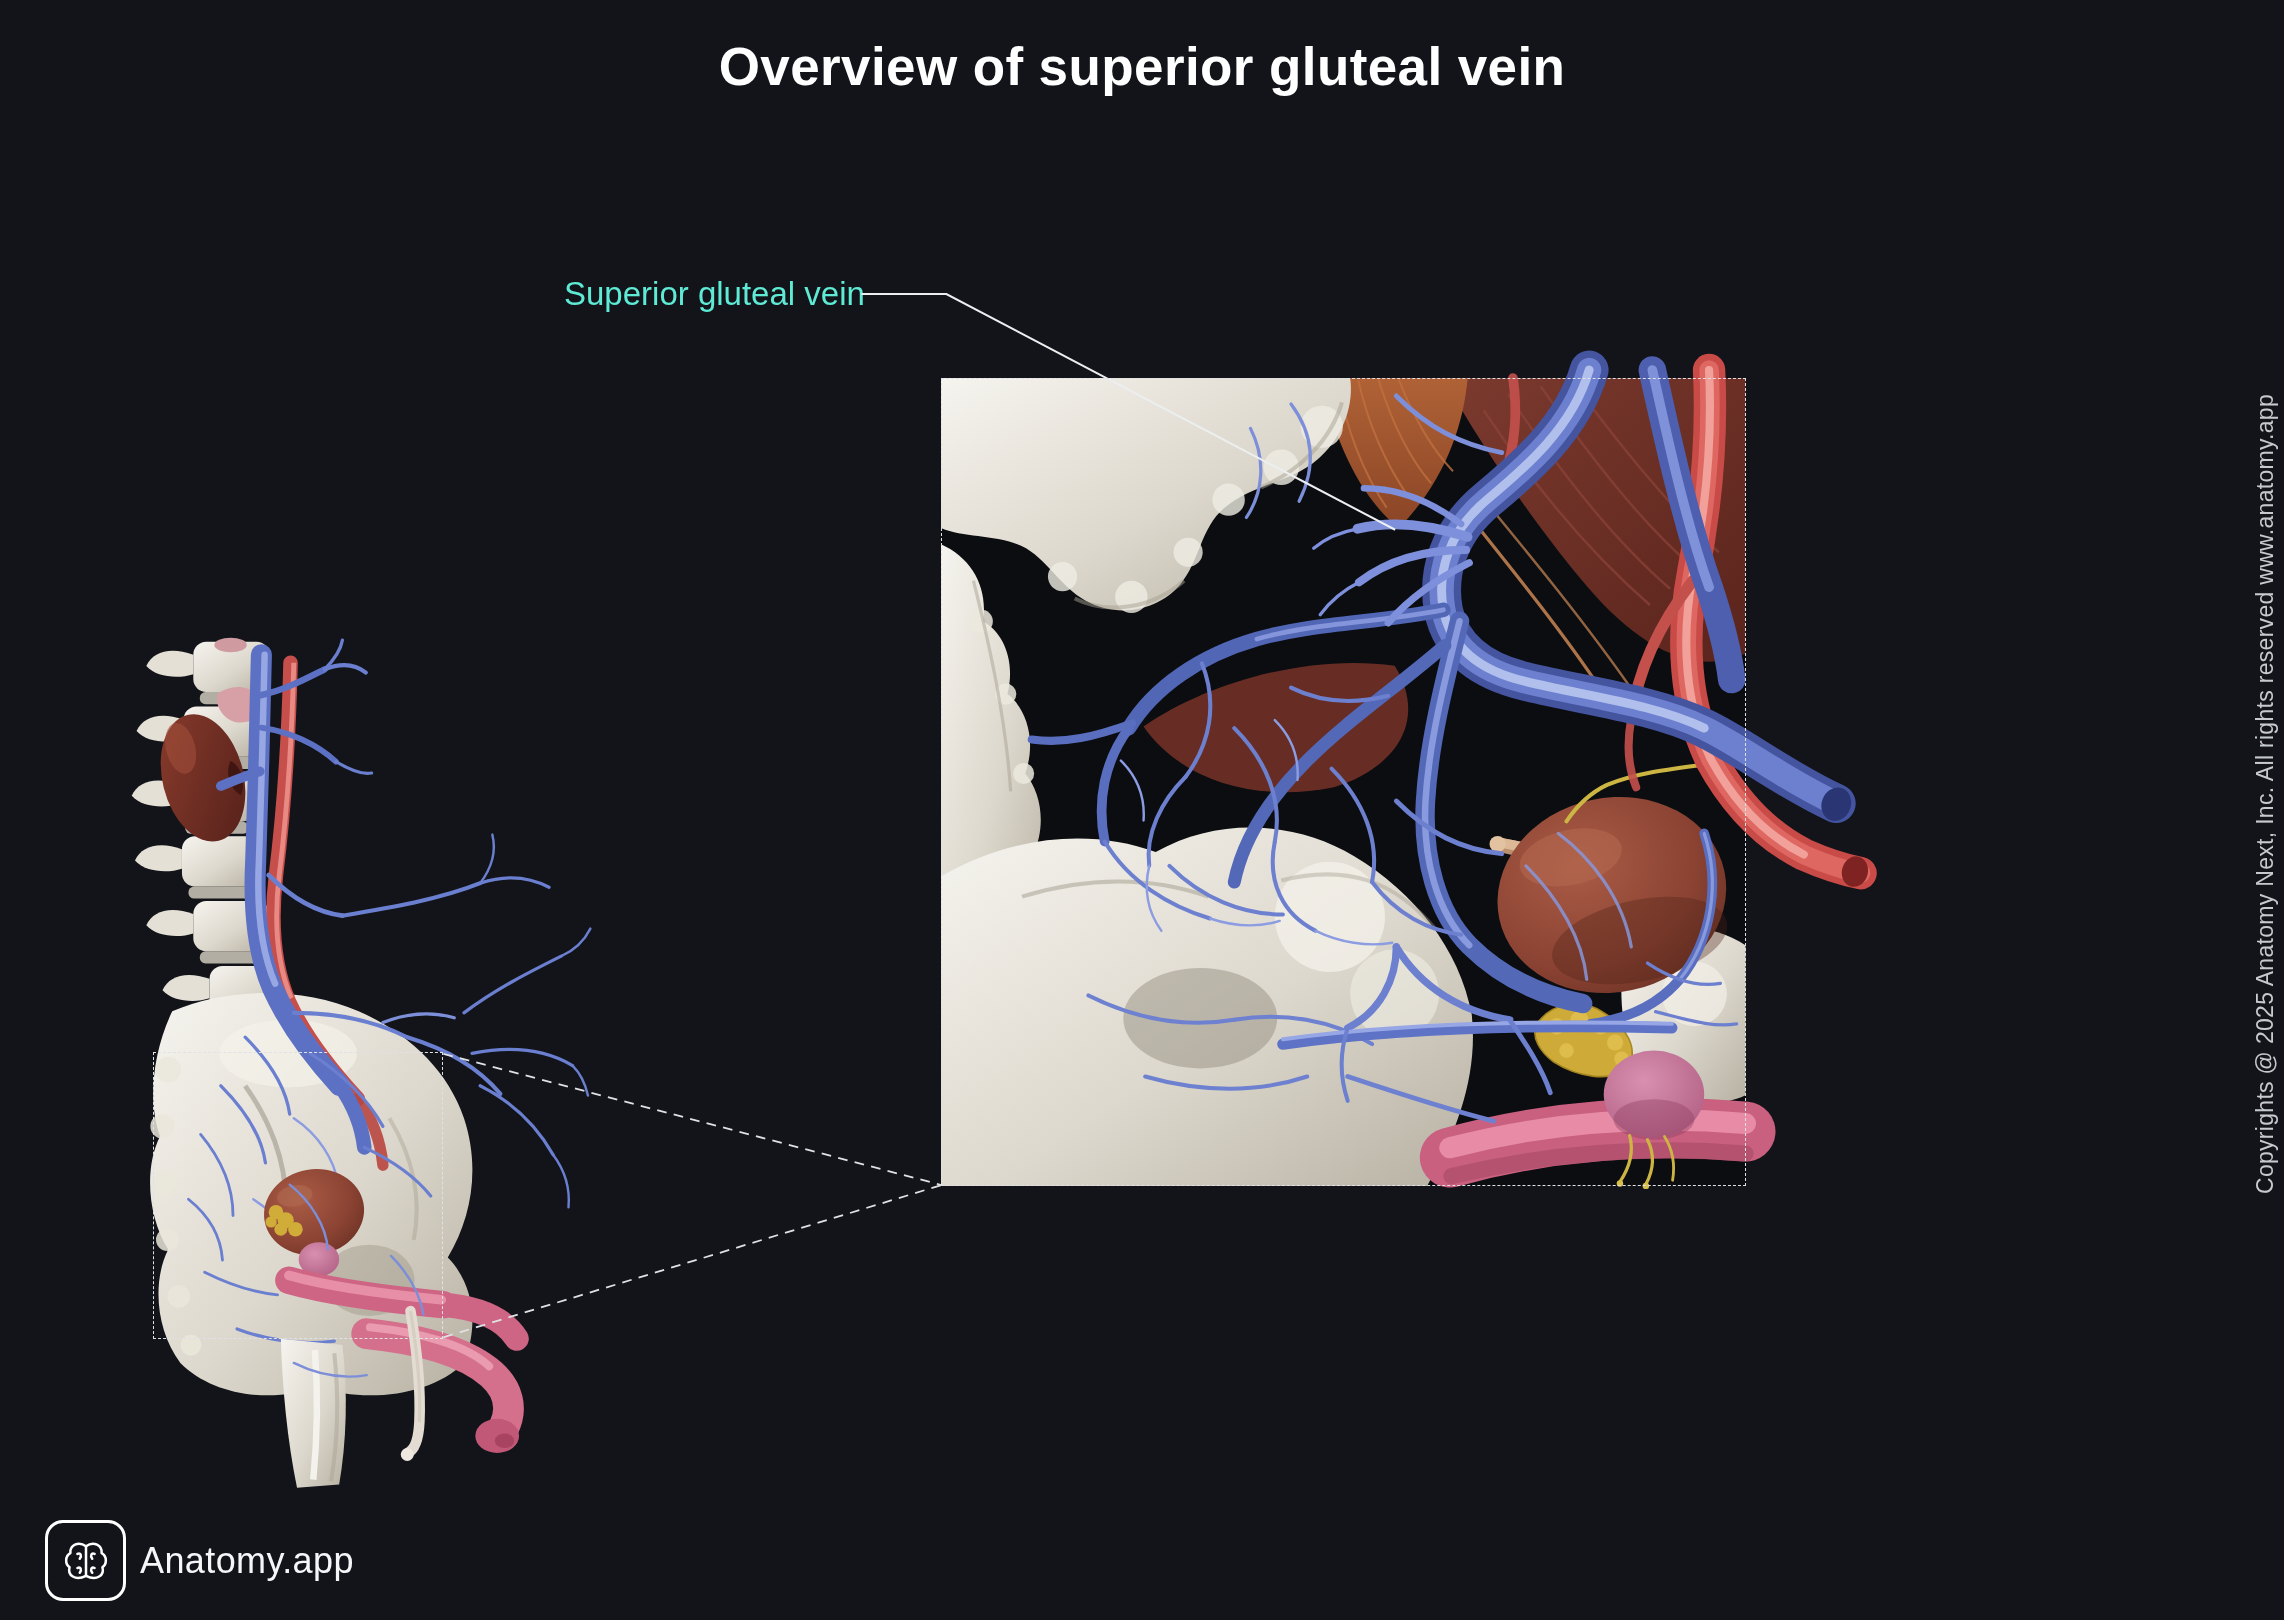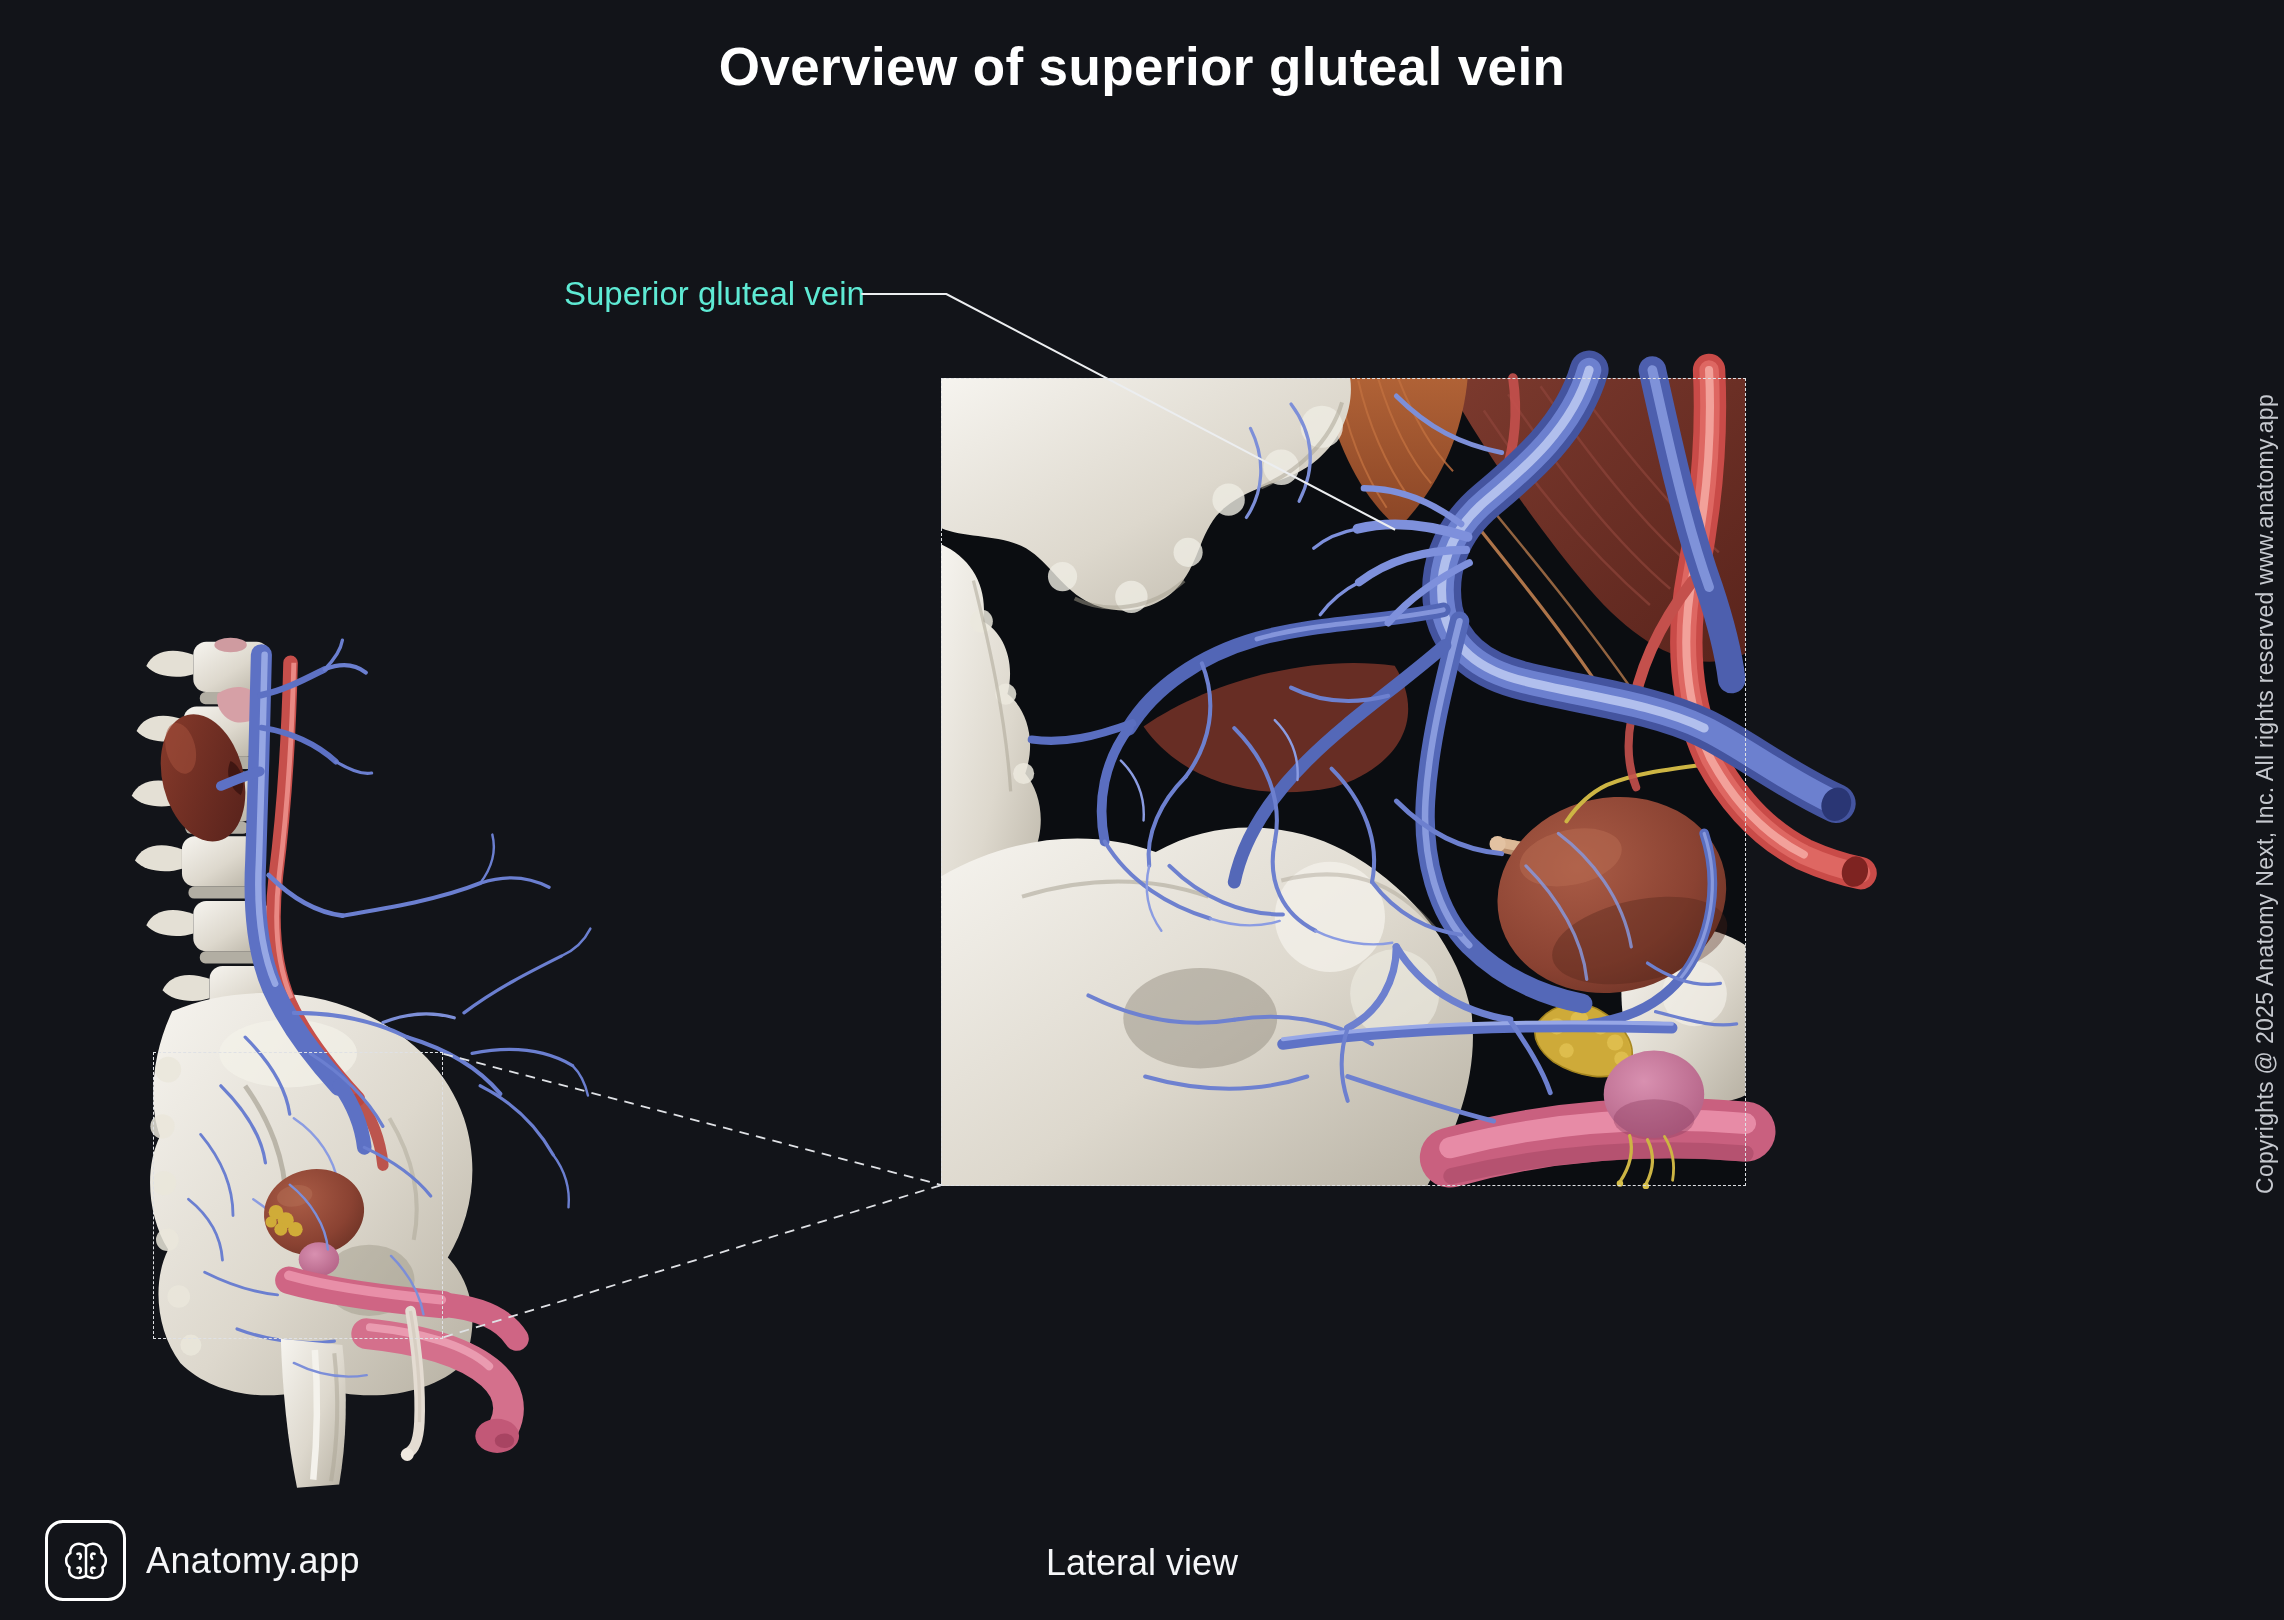--- a/index.html
+++ b/index.html
@@ -6,21 +6,21 @@
   .page{position:relative;width:2284px;height:1620px;background:#121419;overflow:hidden;
         font-family:"Liberation Sans",sans-serif;color:#ffffff;}
   .title{position:absolute;top:36px;left:0;width:100%;text-align:center;
          font-size:53px;font-weight:700;letter-spacing:0.4px;}
   .anno-label{position:absolute;left:564px;top:272px;width:308px;font-size:33px;
          line-height:1.32;font-weight:400;color:#5eead4;}
   .fig{position:absolute;}
   .fig svg{display:block;width:100%;height:100%;overflow:visible;}
   .box{position:absolute;border:1.6px dashed #dfe1e5;box-sizing:border-box;z-index:6;}
   .overlay{position:absolute;left:0;top:0;width:2284px;height:1620px;pointer-events:none;z-index:5;}
-  .brand{position:absolute;left:45px;top:1520px;display:flex;align-items:center;gap:20px;cursor:pointer;}
+  .brand{position:absolute;left:45px;top:1520px;display:flex;align-items:center;gap:14px;cursor:pointer;}
   .brand-badge{width:81px;height:81px;border:3.2px solid #ffffff;border-radius:18px;
          display:flex;align-items:center;justify-content:center;box-sizing:border-box;}
   .brand-name{font-size:36px;font-weight:400;letter-spacing:0.4px;color:#f5f6f8;}
   .caption{position:absolute;left:0;top:1542px;width:100%;text-align:center;font-size:36px;color:#f5f6f8;}
   .copyright{position:absolute;left:2265px;top:794px;transform:translate(-50%,-50%) rotate(-90deg);
          white-space:nowrap;font-size:23px;color:#c6c9cf;letter-spacing:0.3px;}
 </style>
 </head>
 <body>
 
@@ -413,18 +413,17 @@
         <path d="M32,13 C42,6 53,12 52,22 C59,26 59,36 53,40 C56,50 46,58 32,51"></path>
         <path d="M21,23 C25,21 27,25 24,29"></path>
         <path d="M43,23 C39,21 37,25 40,29"></path>
         <path d="M21,41 C25,39 27,43 24,47"></path>
         <path d="M43,41 C39,39 37,43 40,47"></path>
       </svg>
     </div>
     <div class="brand-name">Anatomy.app</div>
   </div>
 
-  <div class="caption">Lateral view</div>
 
   <div class="copyright">Copyrights @ 2025 Anatomy Next, Inc. All rights reserved www.anatomy.app</div>
 
 </div>
 
 
 </body></html>

